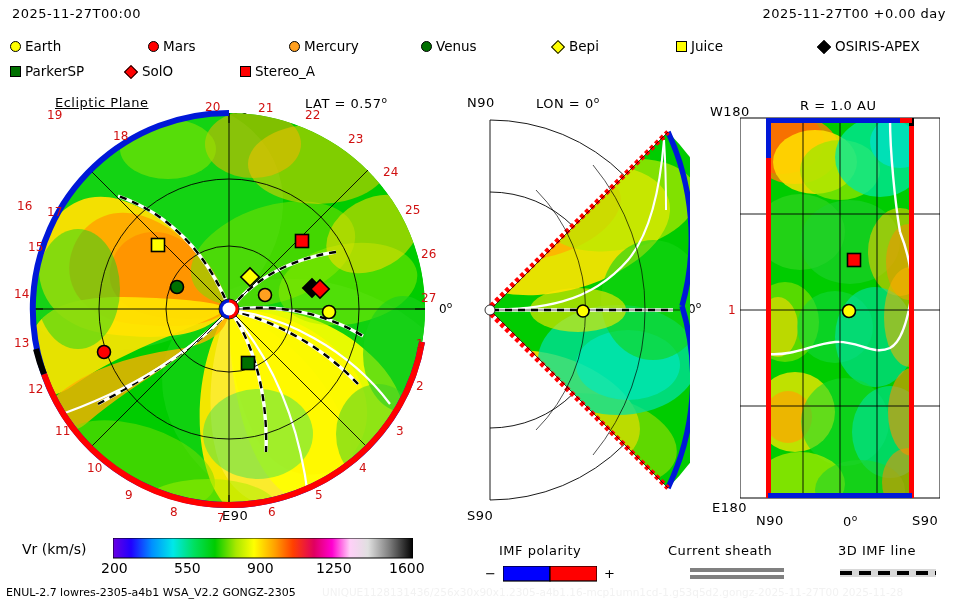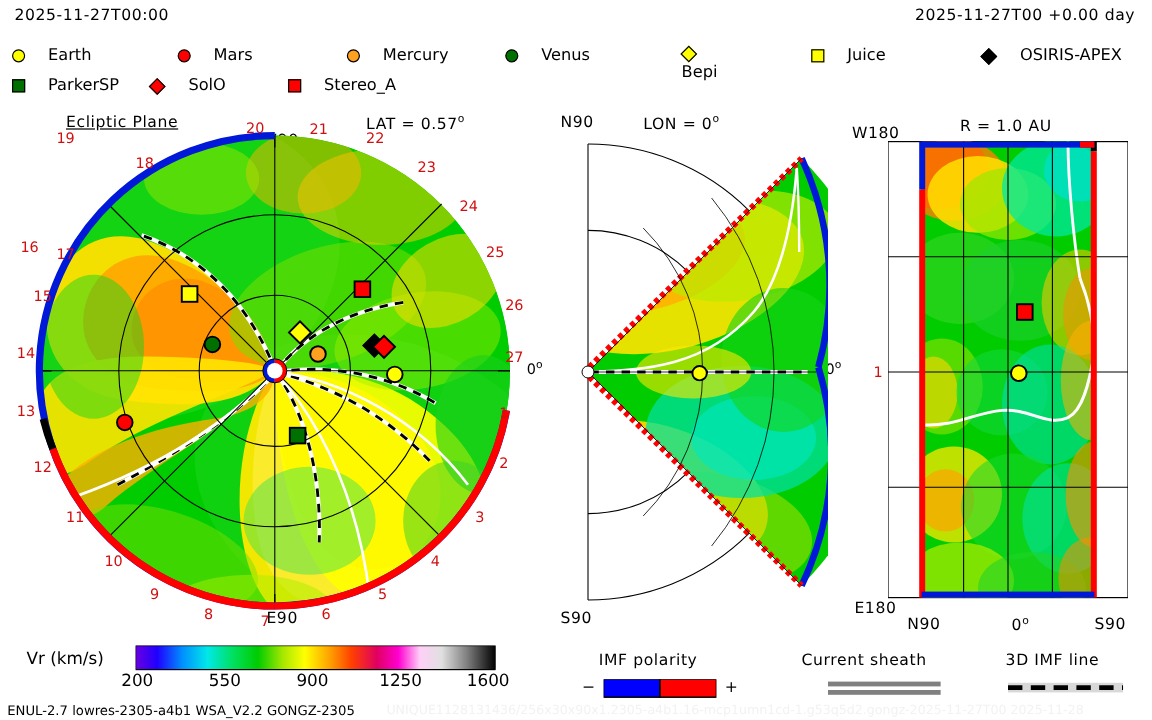--- a/index.html
+++ b/index.html
@@ -13,21 +13,21 @@
   .cbtxt{font-size:14px;}
   .footer{font-size:11px;letter-spacing:0px;}
   .watermark{font-size:10.5px;color:#f2f2f2;white-space:nowrap;}
   .sup{font-size:9px;vertical-align:super;}
   
   .mk{display:inline-block;vertical-align:middle;}
   .mk-circ{width:11px;height:11px;border-radius:50%;border:1.5px solid #000;box-sizing:border-box;}
   .mk-sq{width:11px;height:11px;border:1.5px solid #000;box-sizing:border-box;}
   .mk-dia{width:10px;height:10px;border:1.5px solid #000;box-sizing:border-box;transform:rotate(45deg);}
   .legitem{position:absolute;display:flex;align-items:center;gap:4px;}
-  .legitem span.lbl{font-size:13.5px;line-height:13px;margin-left:15px;}
+  .legitem span.lbl{font-size:13.5px;line-height:13px;}
   svg{display:block;}
 </style>
 </head>
 <body>
 
 <div class="abs ttl" style="left:12px;top:6px;">2025-11-27T00:00</div>
 <div class="abs ttl" style="right:14px;top:6px;">2025-11-27T00 +0.00 day</div>
 
 <div id="legend-root">
     <div class="legitem" style="left: 10px; top: 40px;">
@@ -39,21 +39,21 @@
       <span class="lbl">Mars</span>
     </div>
     <div class="legitem" style="left: 289px; top: 40px;">
       <span class="mk mk-circ" style="background: rgb(255, 160, 32);"></span>
       <span class="lbl">Mercury</span>
     </div>
     <div class="legitem" style="left: 421px; top: 40px;">
       <span class="mk mk-circ" style="background: rgb(0, 112, 0);"></span>
       <span class="lbl">Venus</span>
     </div>
-    <div class="legitem" style="left: 553px; top: 40px; flex-direction: column;">
+    <div class="legitem" style="left: 553px; top: 40px;">
       <span class="mk mk-dia" style="background: rgb(255, 255, 0); margin-right: 2px;"></span>
       <span class="lbl">Bepi</span>
     </div>
     <div class="legitem" style="left: 676px; top: 40px;">
       <span class="mk mk-sq" style="background: rgb(255, 255, 0);"></span>
       <span class="lbl">Juice</span>
     </div>
     <div class="legitem" style="left: 819px; top: 40px;">
       <span class="mk mk-dia" style="background: rgb(0, 0, 0); margin-right: 2px;"></span>
       <span class="lbl">OSIRIS-APEX</span>

